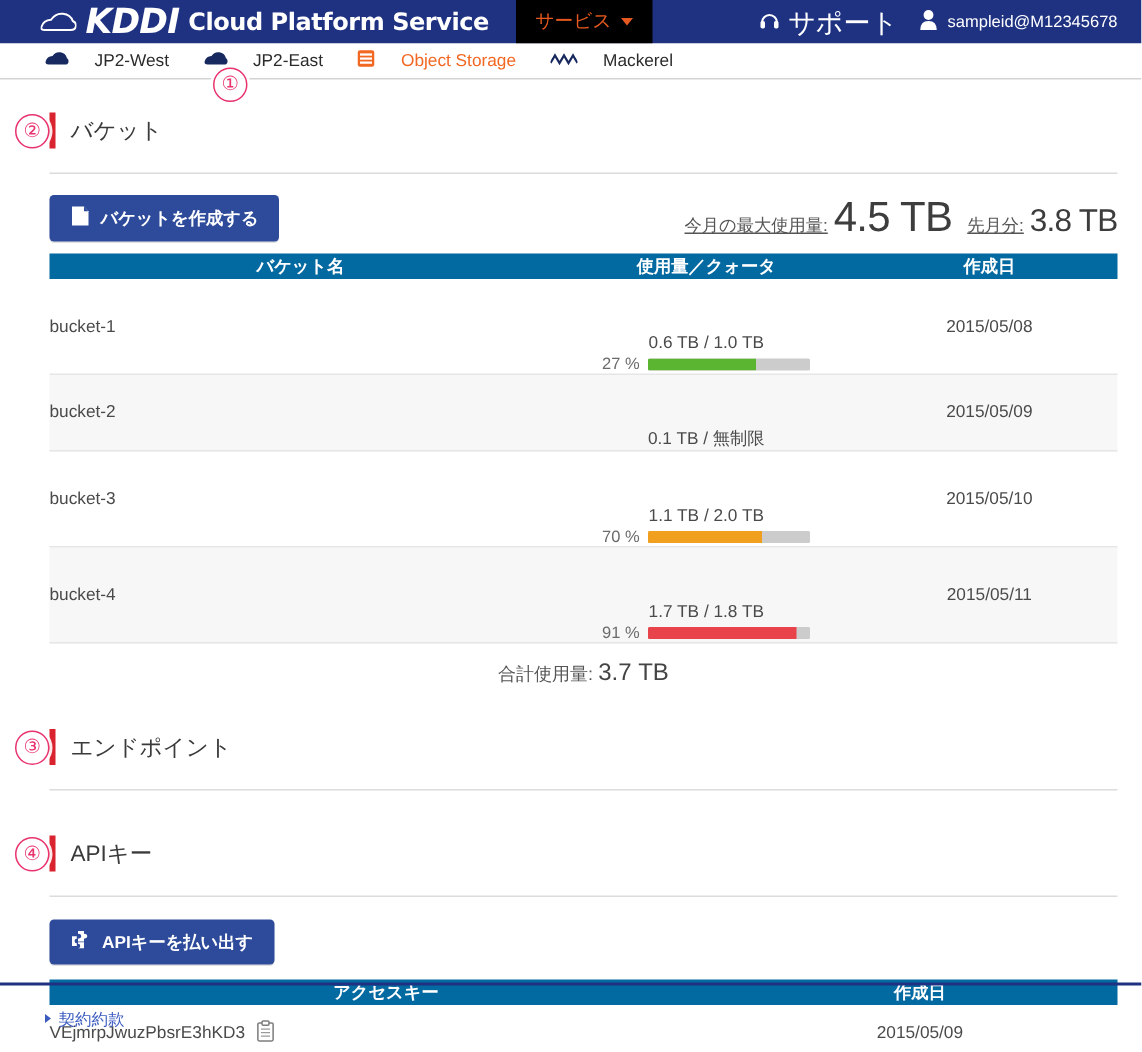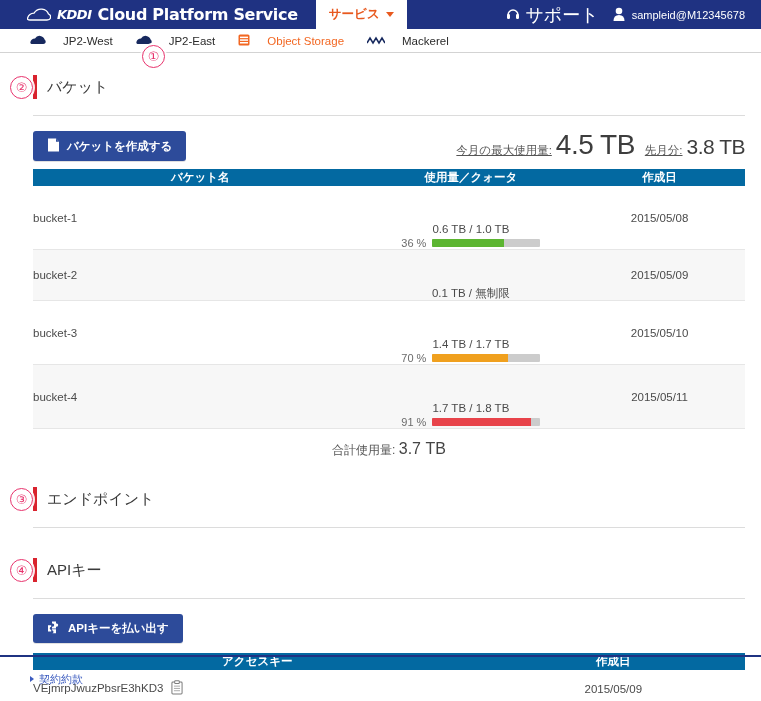--- a/index.html
+++ b/index.html
@@ -17,31 +17,31 @@
     height:29px;background:#1f3282;
     display:flex;align-items:center;position:relative;
   }
   .brand{
     display:flex;align-items:center;gap:6px;
     padding-left:27px;
   }
   .cloud-icon{display:block;}
   .brand-kddi{
     font-family:"DejaVu Sans",sans-serif;
-    font-weight:bold;font-style:italic;font-size:13px;
+    font-weight:bold;font-style:italic;font-size:23px;
     color:#fff;letter-spacing:-0.5px;
   }
   .brand-rest{
     font-family:"DejaVu Sans",sans-serif;
     font-weight:bold;font-size:16px;color:#fff;letter-spacing:-0.3px;
   }
   .service-tab{
-    margin-left:18px;background:#ffffff;color:#e8591f;
+    margin-left:18px;background:#000000;color:#e8591f;
     height:29px;display:flex;align-items:center;gap:6px;
-    padding:0 13px;font-size:12.5px;font-weight:bold;
+    padding:0 13px;font-size:12.5px;font-weight:normal;
     box-sizing:border-box;
   }
   .caret{
     width:0;height:0;border-left:4px solid transparent;
     border-right:4px solid transparent;border-top:5px solid #e8591f;
     display:inline-block;
   }
   .topbar-right{
     margin-left:auto;display:flex;align-items:center;
     gap:14px;padding-right:16px;
@@ -295,39 +295,39 @@
           <th>使用量／クォータ</th>
           <th>作成日</th>
         </tr>
       </thead>
       <tbody id="bucket-tbody">
           <tr>
             <td class="cell-name">bucket-1</td>
      <td class="usage-cell">
        <div class="usage-text">0.6 TB / 1.0 TB</div>
               <div class="bar-row">
-                <span class="pct">36 %</span>
+                <span class="pct">27 %</span>
        <span class="bar-track">
        <span class="bar-fill" style="width:66%;background:#5cb531;display:block;"></span>
        </span>
               </div>
      </td>
      <td class="cell-date">2015/05/08</td>
           </tr>
           <tr>
             <td class="cell-name">bucket-2</td>
      <td class="usage-cell">
        <div class="usage-text">0.1 TB / 無制限</div>
      </td>
      <td class="cell-date">2015/05/09</td>
           </tr>
           <tr>
             <td class="cell-name">bucket-3</td>
      <td class="usage-cell">
-       <div class="usage-text">1.4 TB / 1.7 TB</div>
+       <div class="usage-text">1.1 TB / 2.0 TB</div>
               <div class="bar-row">
                 <span class="pct">70 %</span>
        <span class="bar-track">
        <span class="bar-fill" style="width:70%;background:#f0a01e;display:block;"></span>
        </span>
               </div>
      </td>
      <td class="cell-date">2015/05/10</td>
           </tr>
           <tr>

